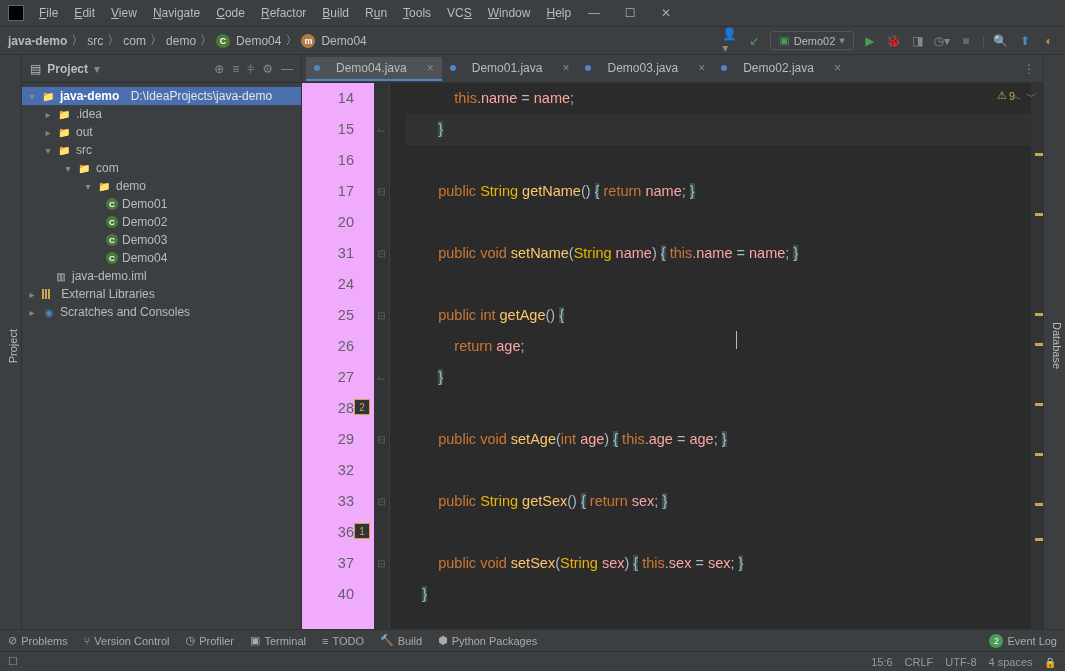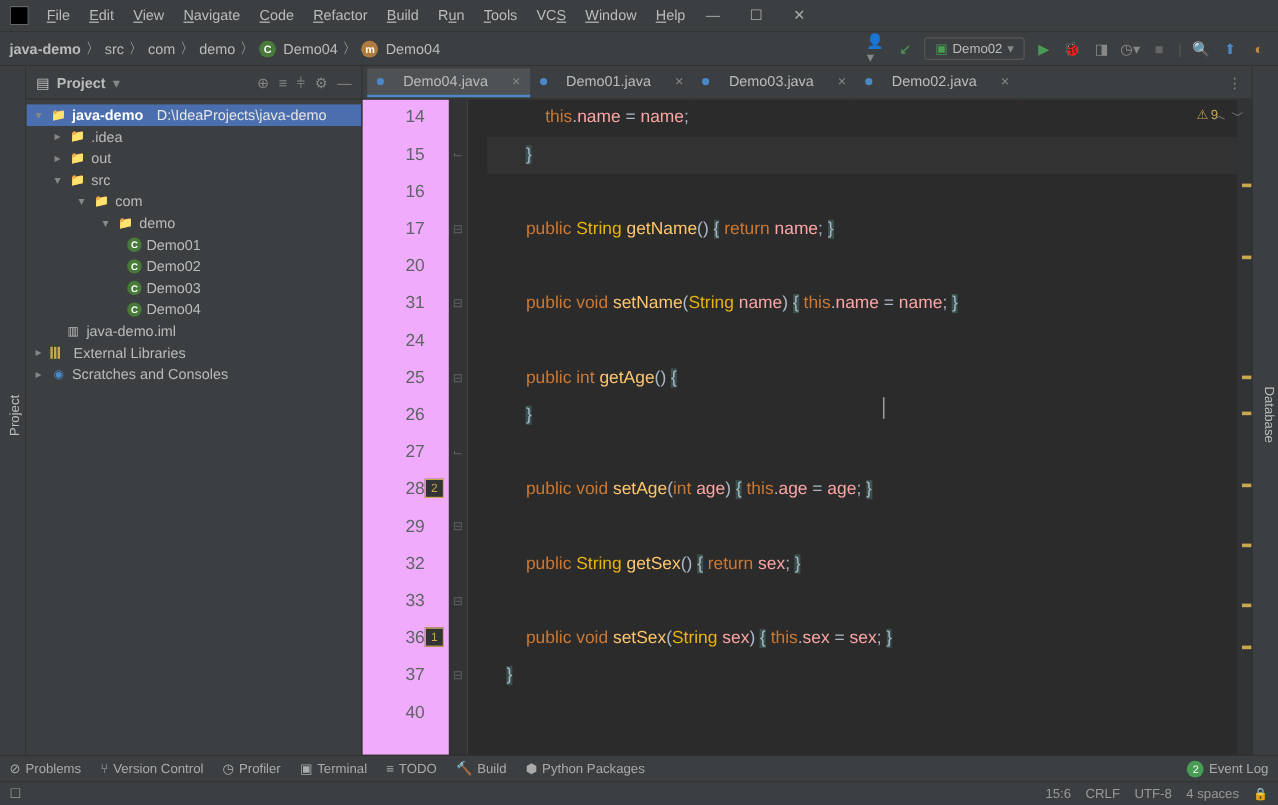--- a/index.html
+++ b/index.html
@@ -299,20 +299,21 @@
       <div class="code" id="code">
         <div class="caret-line"></div>
       <div class="code-line"><span class="ident">            </span><span class="kw">this</span><span class="ident"></span><span class="op">.</span><span class="ident"></span><span class="field">name</span><span class="ident"> </span><span class="op">=</span><span class="ident"> </span><span class="field">name</span><span class="ident"></span><span class="op">;</span><span class="ident"></span></div>
           <div class="code-line current"><span class="ident">        </span><span class="op hlb">}</span><span class="ident"></span></div>
           <div class="code-line"><span class="ident"></span></div>
           <div class="code-line"><span class="ident">        </span><span class="kw">public</span><span class="ident"> </span><span class="type">String</span><span class="ident"> </span><span class="method">getName</span><span class="ident"></span><span class="op">(</span><span class="ident"></span><span class="op">)</span><span class="ident"> </span><span class="op hlb">{</span><span class="ident"> </span><span class="kw">return</span><span class="ident"> </span><span class="field">name</span><span class="ident"></span><span class="op">;</span><span class="ident"> </span><span class="op hlb">}</span><span class="ident"></span></div>
           <div class="code-line"><span class="ident"></span></div>
           <div class="code-line"><span class="ident">        </span><span class="kw">public</span><span class="ident"> </span><span class="kw">void</span><span class="ident"> </span><span class="method">setName</span><span class="ident"></span><span class="op">(</span><span class="ident"></span><span class="type">String</span><span class="ident"> </span><span class="field">name</span><span class="ident"></span><span class="op">)</span><span class="ident"> </span><span class="op hlb">{</span><span class="ident"> </span><span class="kw">this</span><span class="ident"></span><span class="op">.</span><span class="ident"></span><span class="field">name</span><span class="ident"> </span><span class="op">=</span><span class="ident"> </span><span class="field">name</span><span class="ident"></span><span class="op">;</span><span class="ident"> </span><span class="op hlb">}</span><span class="ident"></span></div>
           <div class="code-line"><span class="ident"></span></div>
           <div class="code-line"><span class="ident">        </span><span class="kw">public</span><span class="ident"> </span><span class="kw">int</span><span class="ident"> </span><span class="method">getAge</span><span class="ident"></span><span class="op">(</span><span class="ident"></span><span class="op">)</span><span class="ident"> </span><span class="op hlb">{</span><span class="ident"></span></div>
+          <div class="code-line"><span class="ident">            </span><span class="kw">return</span><span class="ident"> </span><span class="field">age</span><span class="ident"></span><span class="op">;</span><span class="ident"></span></div>
           <div class="code-line"><span class="ident">        </span><span class="op hlb">}</span><span class="ident"></span></div>
           <div class="code-line"><span class="ident"></span></div>
           <div class="code-line"><span class="ident">        </span><span class="kw">public</span><span class="ident"> </span><span class="kw">void</span><span class="ident"> </span><span class="method">setAge</span><span class="ident"></span><span class="op">(</span><span class="ident"></span><span class="kw">int</span><span class="ident"> </span><span class="field">age</span><span class="ident"></span><span class="op">)</span><span class="ident"> </span><span class="op hlb">{</span><span class="ident"> </span><span class="kw">this</span><span class="ident"></span><span class="op">.</span><span class="ident"></span><span class="field">age</span><span class="ident"> </span><span class="op">=</span><span class="ident"> </span><span class="field">age</span><span class="ident"></span><span class="op">;</span><span class="ident"> </span><span class="op hlb">}</span><span class="ident"></span></div>
           <div class="code-line"><span class="ident"></span></div>
           <div class="code-line"><span class="ident">        </span><span class="kw">public</span><span class="ident"> </span><span class="type">String</span><span class="ident"> </span><span class="method">getSex</span><span class="ident"></span><span class="op">(</span><span class="ident"></span><span class="op">)</span><span class="ident"> </span><span class="op hlb">{</span><span class="ident"> </span><span class="kw">return</span><span class="ident"> </span><span class="field">sex</span><span class="ident"></span><span class="op">;</span><span class="ident"> </span><span class="op hlb">}</span><span class="ident"></span></div>
           <div class="code-line"><span class="ident"></span></div>
           <div class="code-line"><span class="ident">        </span><span class="kw">public</span><span class="ident"> </span><span class="kw">void</span><span class="ident"> </span><span class="method">setSex</span><span class="ident"></span><span class="op">(</span><span class="ident"></span><span class="type">String</span><span class="ident"> </span><span class="field">sex</span><span class="ident"></span><span class="op">)</span><span class="ident"> </span><span class="op hlb">{</span><span class="ident"> </span><span class="kw">this</span><span class="ident"></span><span class="op">.</span><span class="ident"></span><span class="field">sex</span><span class="ident"> </span><span class="op">=</span><span class="ident"> </span><span class="field">sex</span><span class="ident"></span><span class="op">;</span><span class="ident"> </span><span class="op hlb">}</span><span class="ident"></span></div>
           <div class="code-line"><span class="ident">    </span><span class="op hlb">}</span><span class="ident"></span></div>
         </div>
       <div class="marker-bar">

